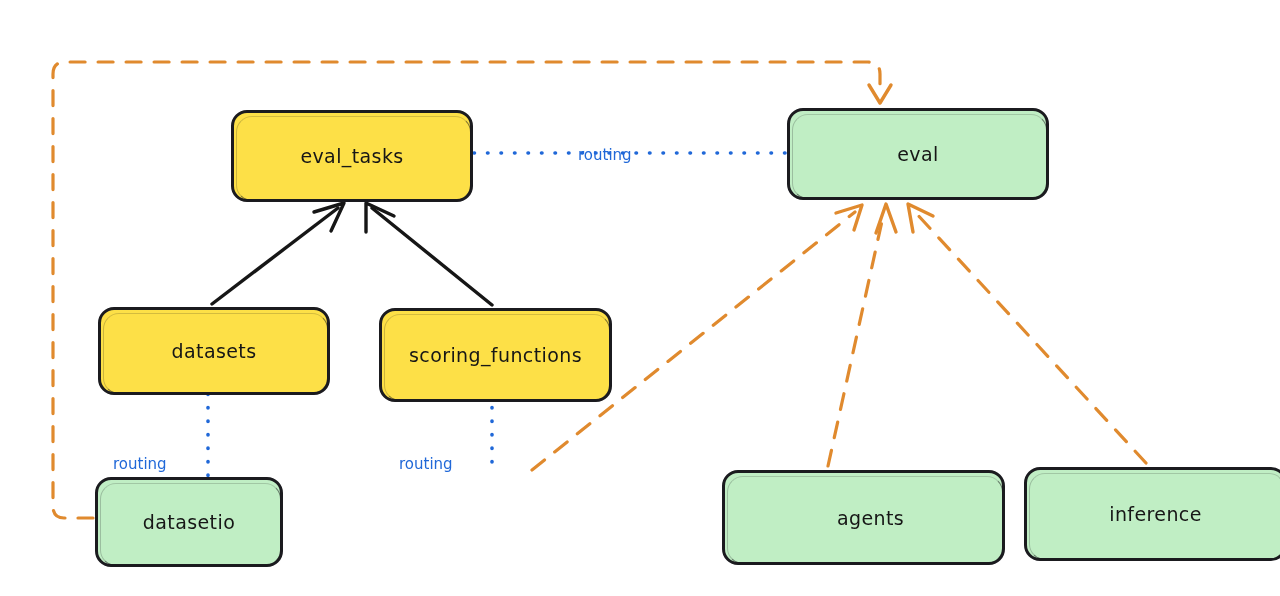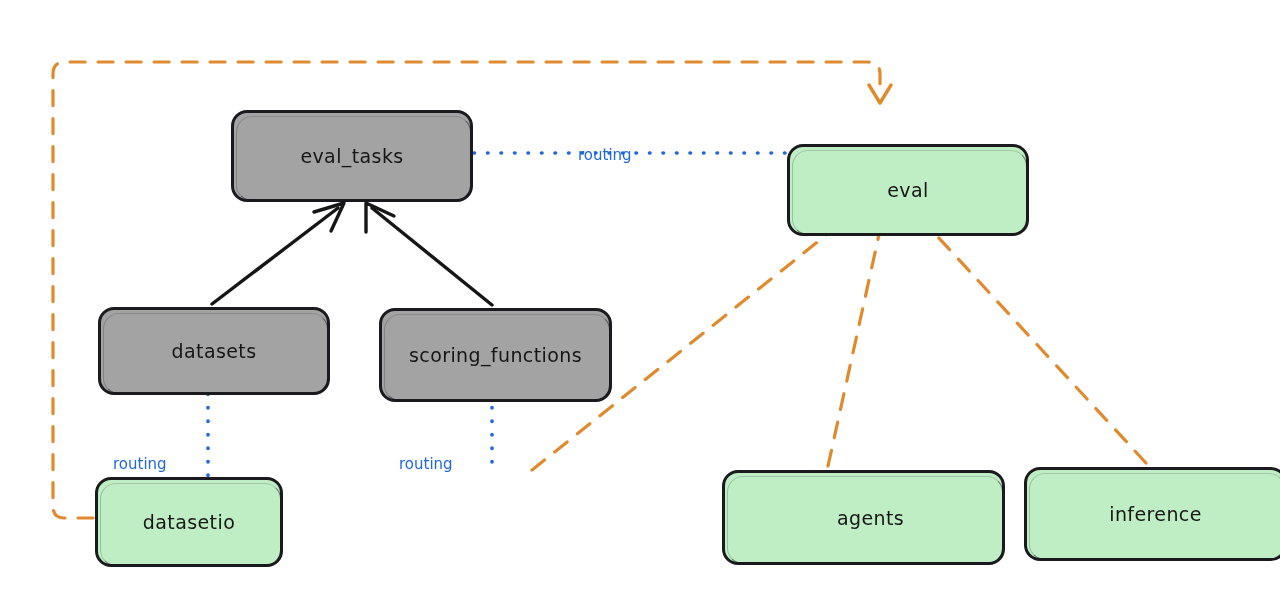--- a/index.html
+++ b/index.html
@@ -38,21 +38,21 @@
     z-index: 2;
   }
   .node .label {
     font-family: "DejaVu Sans", sans-serif;
     font-size: 19px;
     color: #161616;
     letter-spacing: 0.4px;
     white-space: nowrap;
     user-select: none;
   }
-  .node.blue  { background: #a3a3a3; }
+  .node.blue  { background: #fde047; }
   .node.green { background: #c0eec4; }
 
   
   .node::after {
     content: "";
     position: absolute;
     left: 2px; right: -1px; top: 3px; bottom: -2px;
     border-radius: 16px;
     border: 1.5px solid rgba(25,25,28,0.55);
     border-top-color: rgba(25,25,28,0.18);
@@ -119,21 +119,21 @@
     <g>
       <path d="M 492,394 L 492,475" fill="none" stroke="#2068d8" stroke-width="3.6" stroke-dasharray="0.5 13" stroke-linecap="round"></path>
     </g>
 
   </svg>
 
   <div class="node blue" style="left:231px; top:110px; width:242px; height:92px;">
     <span class="label">eval_tasks</span>
   </div>
 
-  <div class="node green" style="left:787px; top:108px; width:242px; height:92px;margin-top:36px;">
+  <div class="node green" style="left:787px; top:108px; width:262px; height:92px;">
     <span class="label">eval</span>
   </div>
 
   <div class="node blue" style="left:98px; top:307px; width:232px; height:88px;">
     <span class="label">datasets</span>
   </div>
 
   <div class="node blue" style="left:379px; top:308px; width:233px; height:94px;">
     <span class="label">scoring_functions</span>
   </div>

